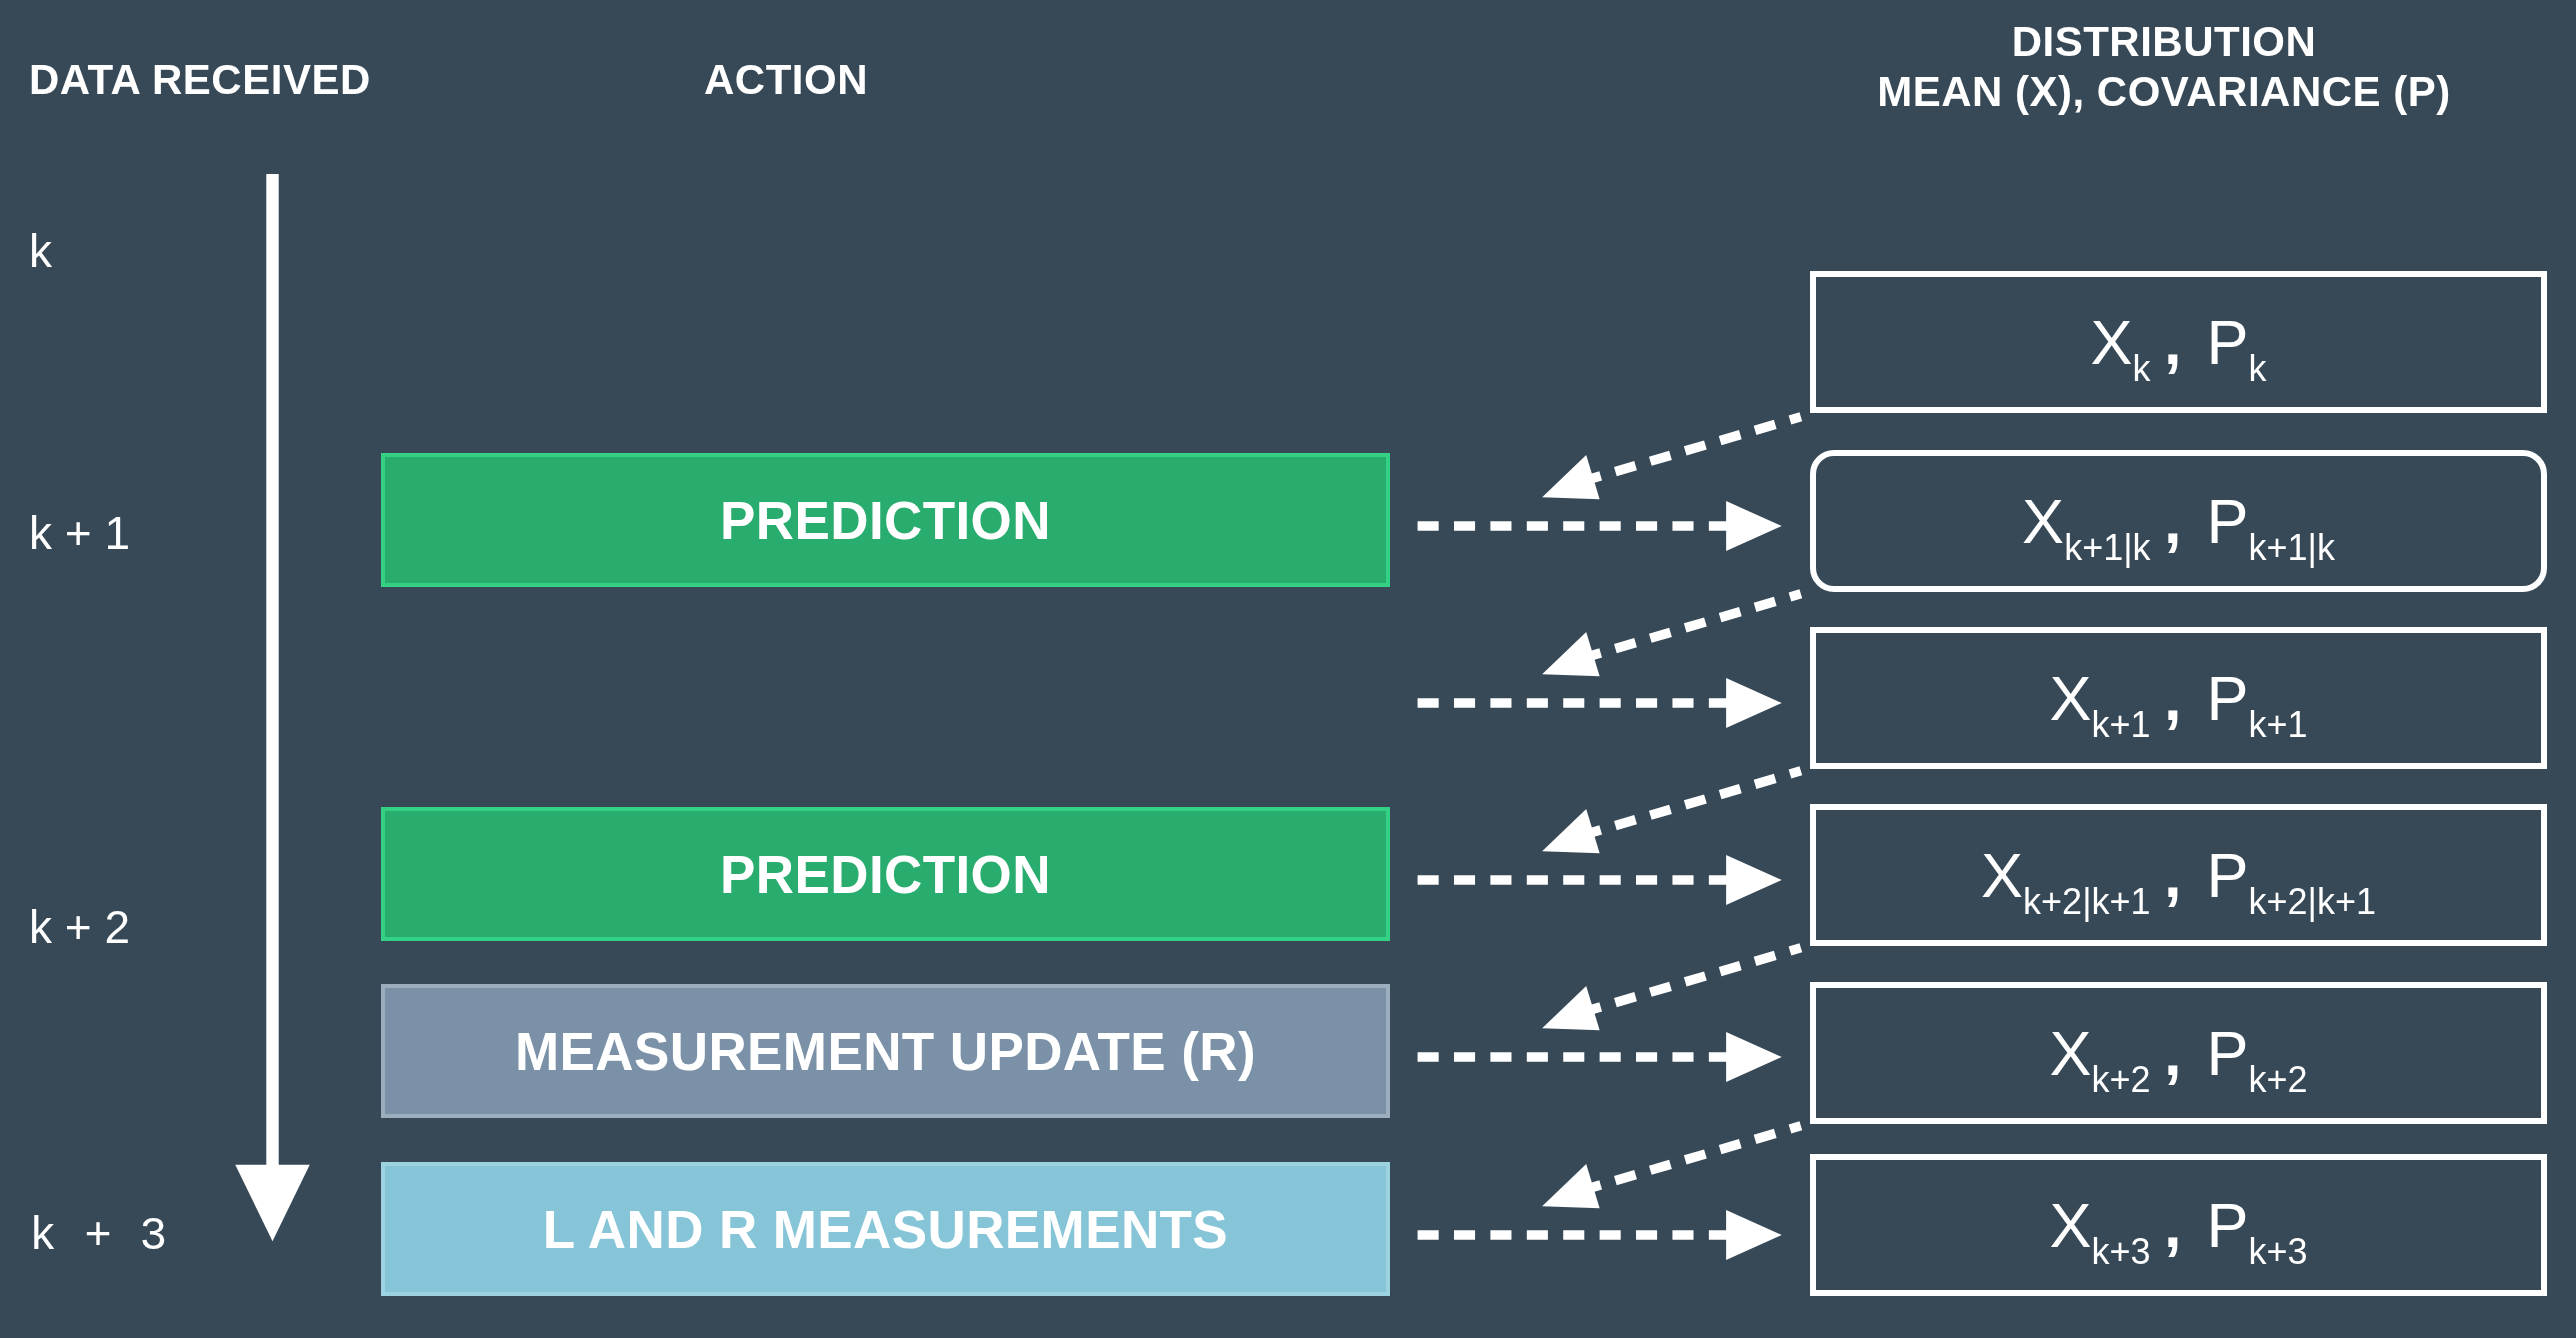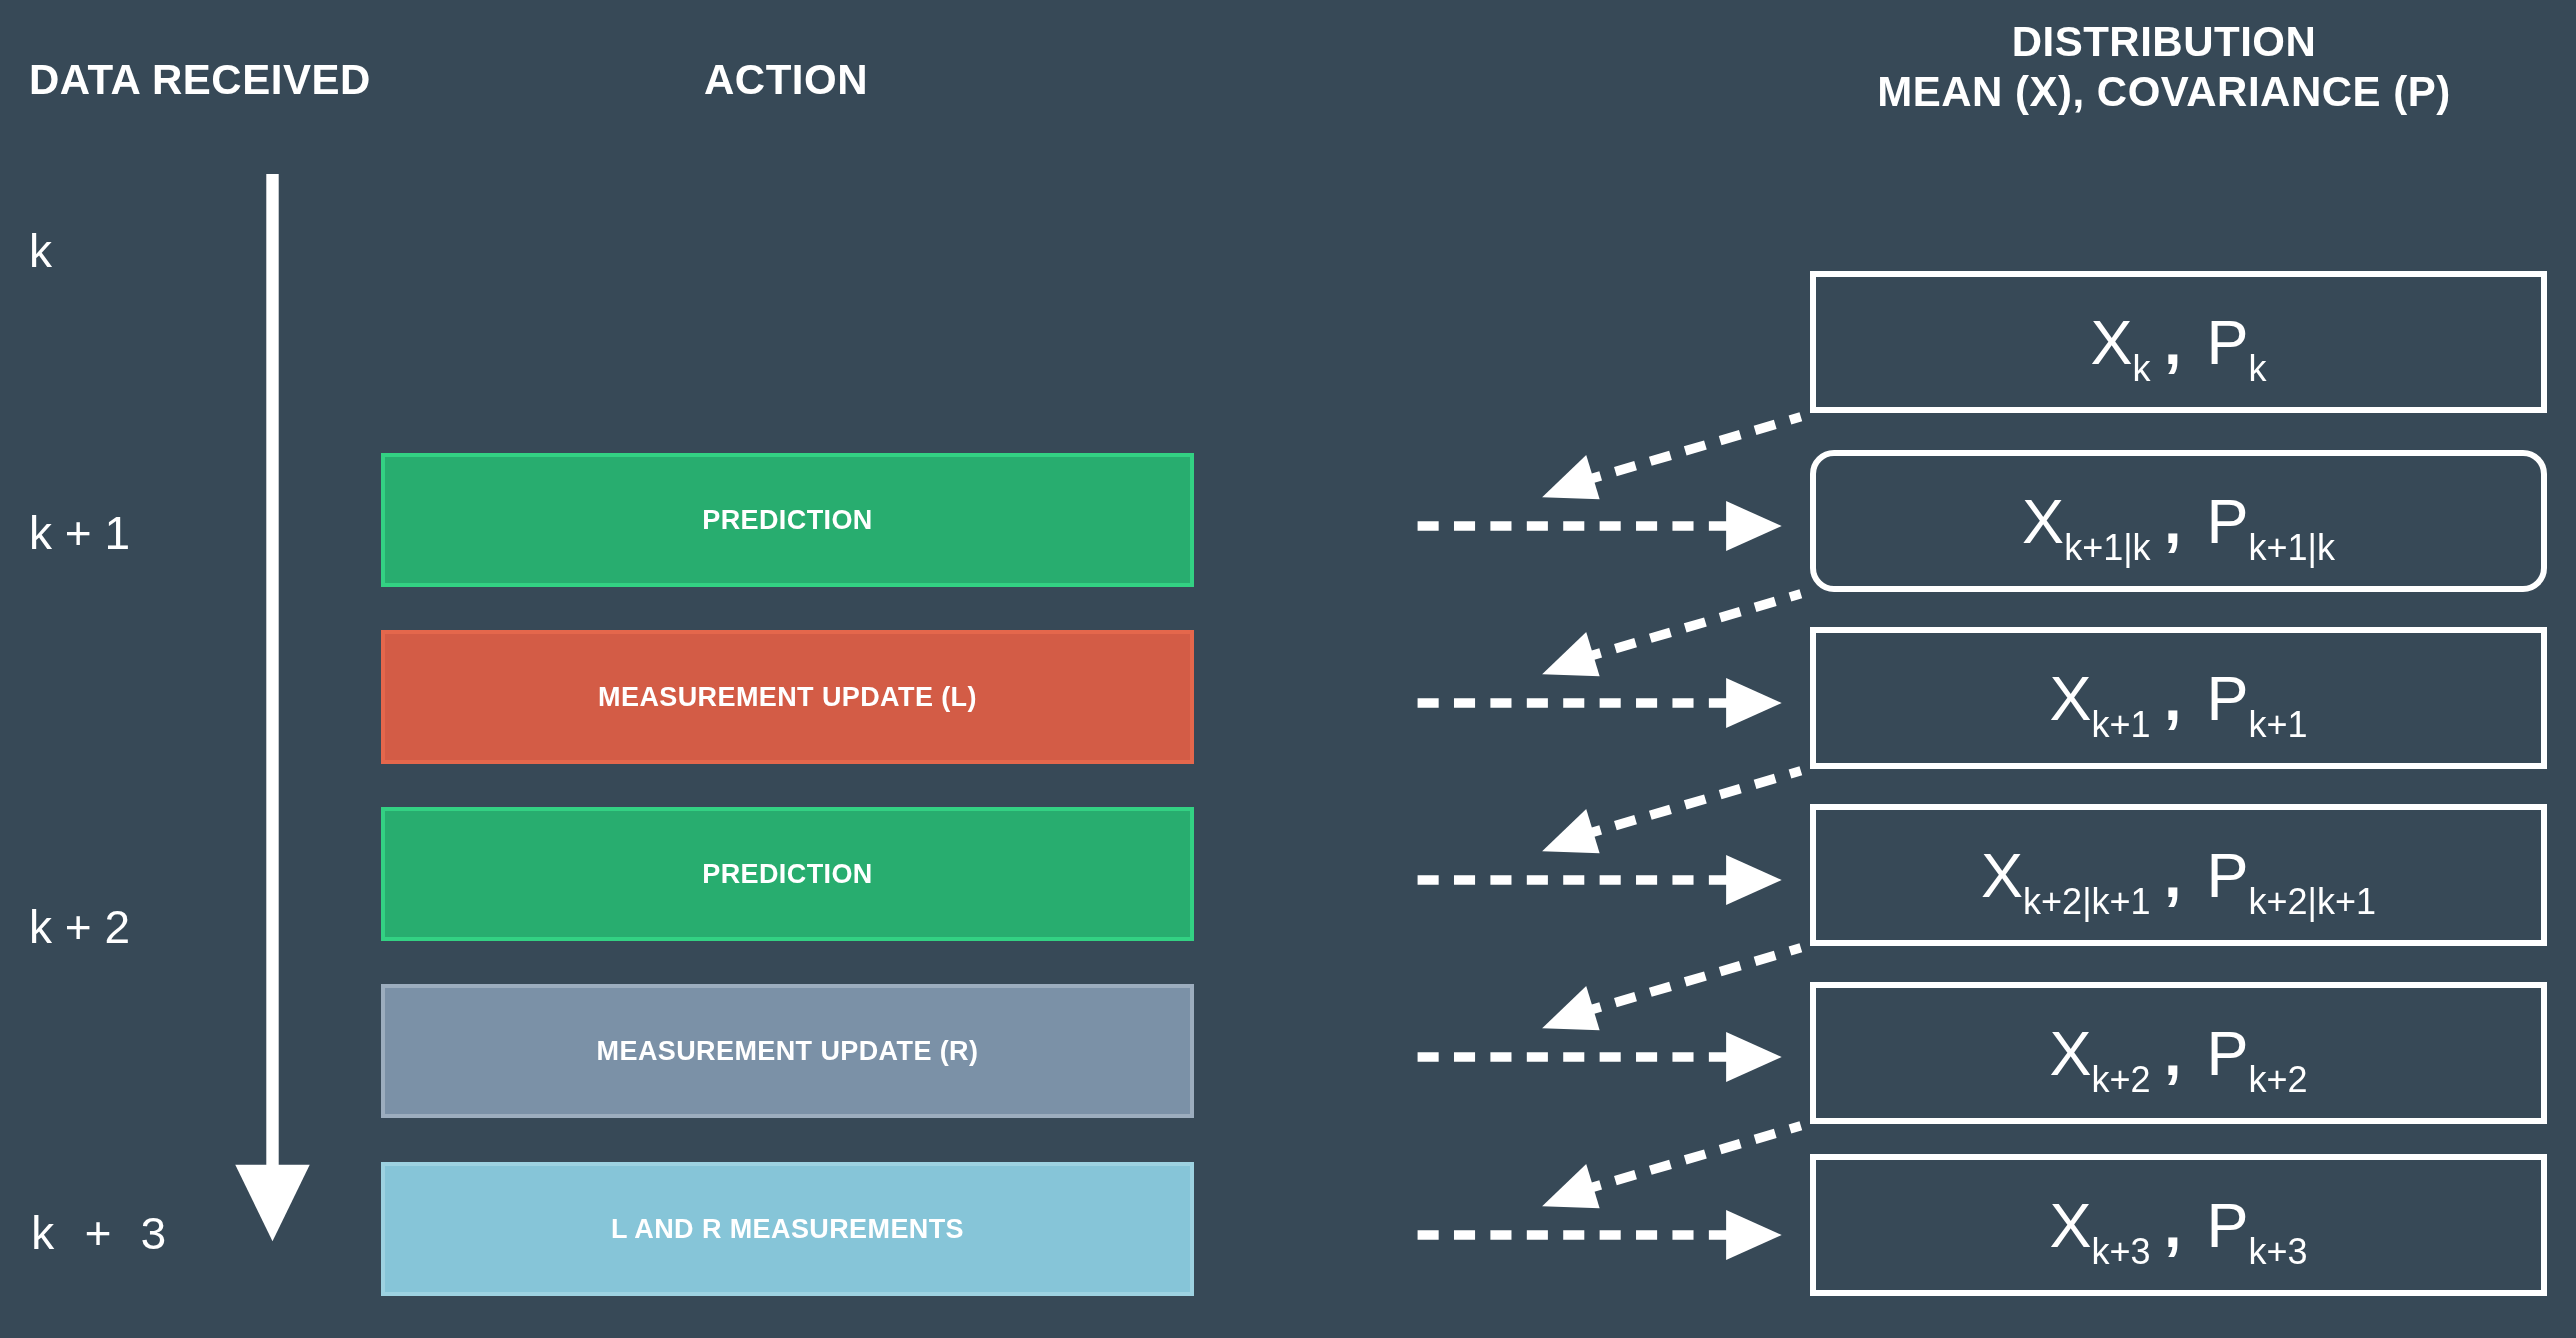--- a/index.html
+++ b/index.html
@@ -63,27 +63,27 @@
     left: 220px;
     top: 172px;
     width: 105px;
     height: 1073px;
   }
 
   
   .action-box {
     position: absolute;
     left: 381px;
-    width: 813px;
+    width: 1009px;
     height: 134px;
     box-sizing: border-box;
     display: flex;
     align-items: center;
     justify-content: center;
-    font-size: 27px;
+    font-size: 53px;
     font-weight: bold;
     letter-spacing: 0.4px;
     color: #ffffff;
     border-width: 4.8px;
     border-style: solid;
   }
   .action-box.green {
     background: #28ad6f;
     border-color: #33d183;
   }
@@ -183,23 +183,20 @@
   <div class="time-label" id="time-k3">k + 3</div>
 
   <svg id="timeline-arrow" viewBox="0 0 110 1120">
     <line x1="55" y1="0" x2="55" y2="1050" stroke="#ffffff" stroke-width="13"></line>
     <polygon points="16,1038 94,1038 55,1118" fill="#ffffff"></polygon>
   </svg>
 
   <div class="action-box green" id="action-0">
     <span>PREDICTION</span>
   </div>
-  <div class="action-box red" id="action-1">
-    <span>MEASUREMENT UPDATE (L)</span>
-  </div>
   <div class="action-box green" id="action-2">
     <span>PREDICTION</span>
   </div>
   <div class="action-box slate" id="action-3">
     <span>MEASUREMENT UPDATE (R)</span>
   </div>
   <div class="action-box lightblue" id="action-4">
     <span>L AND R MEASUREMENTS</span>
   </div>
 

